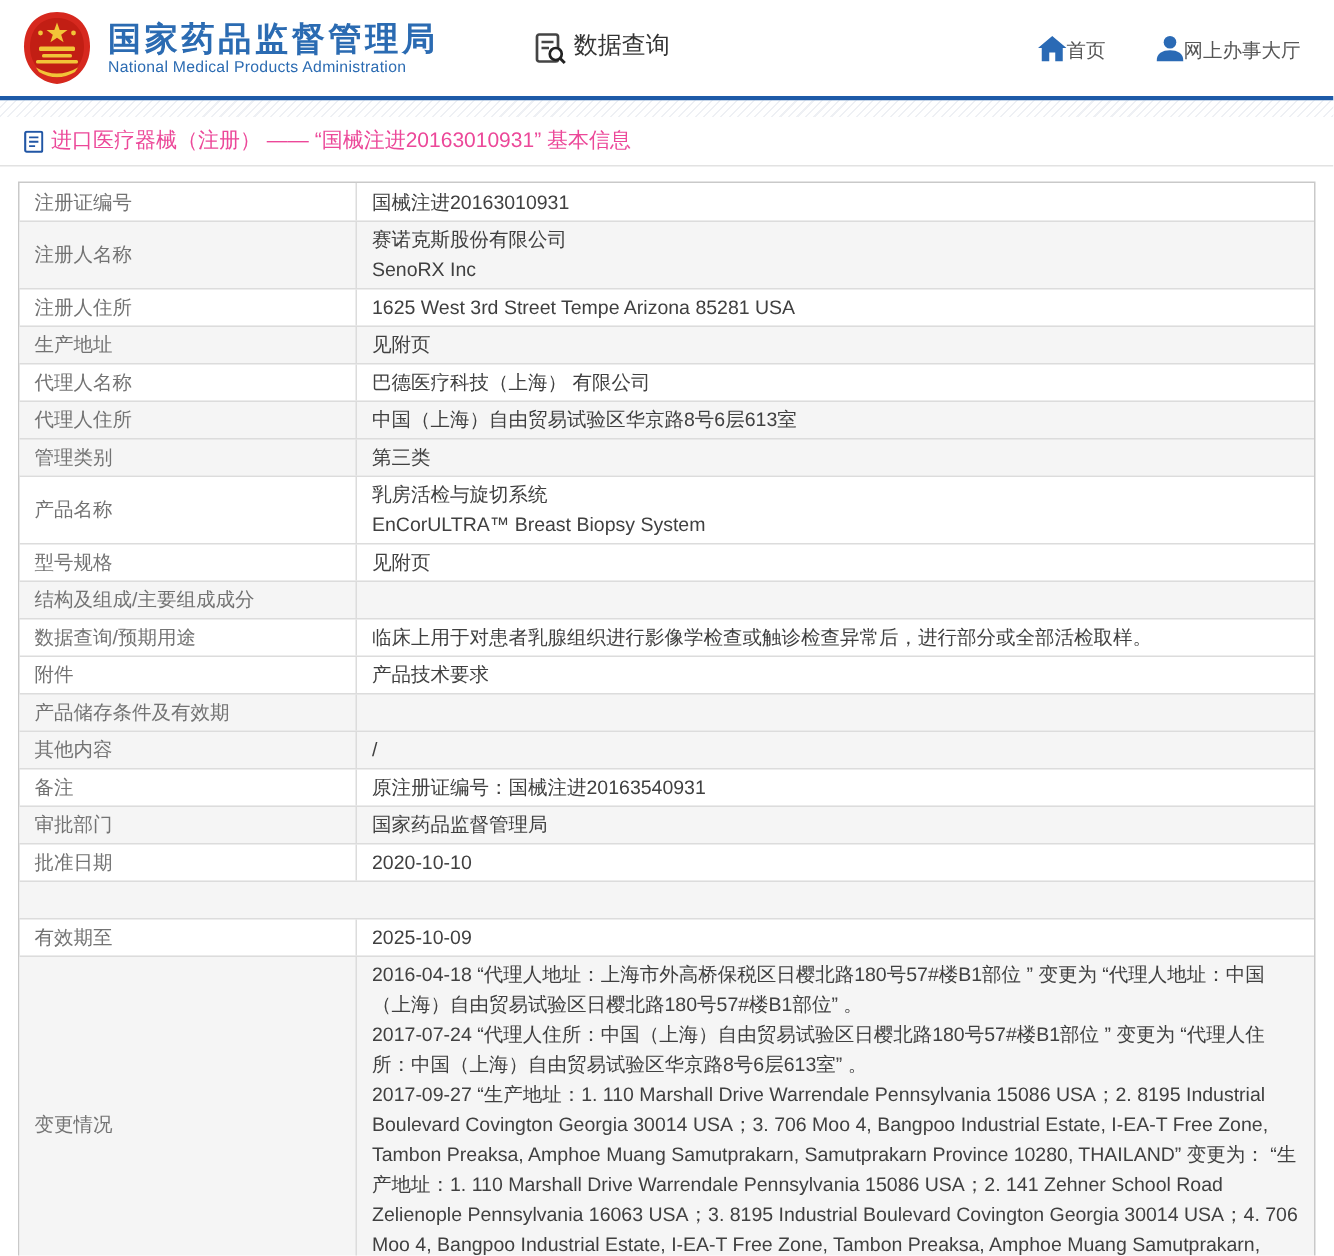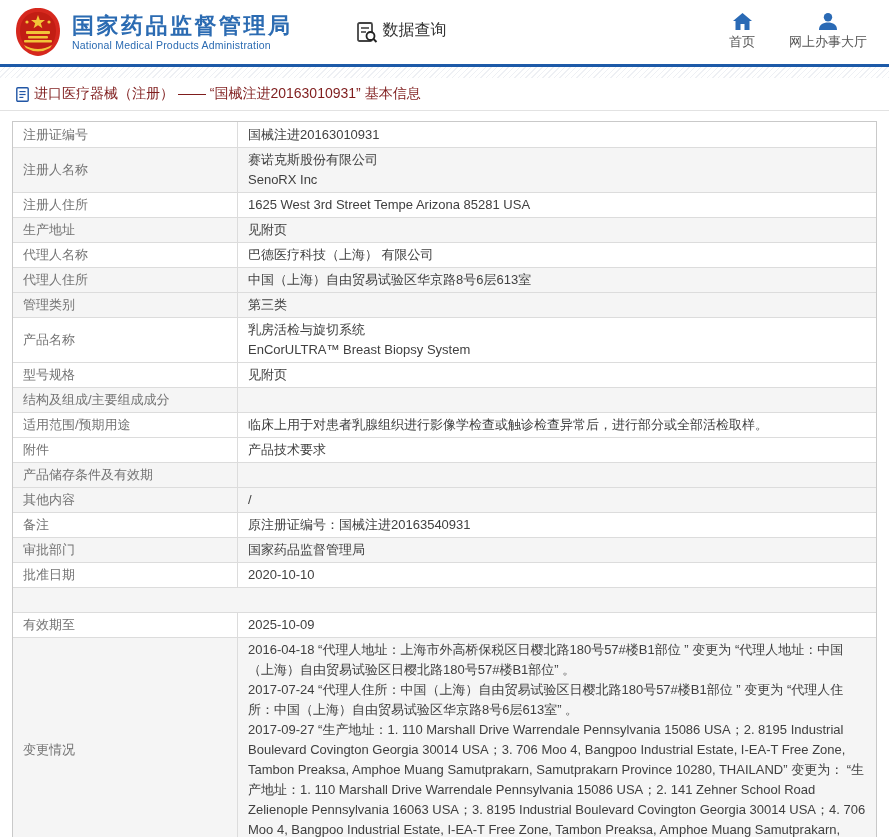--- a/index.html
+++ b/index.html
@@ -12,29 +12,29 @@
 
   
   .topbar { height: 64px; display: flex; align-items: center; padding: 0 22px 0 14px; background: #fff; }
   .logo { width: 48px; height: 50px; flex: 0 0 auto; }
   .brand { margin-left: 10px; }
   .brand-title { font-size: 22px; font-weight: bold; color: #2b6bb2; letter-spacing: 2.5px; line-height: 26px; }
   .brand-sub { font-size: 10.5px; color: #2b6bb2; letter-spacing: 0.2px; }
   .nav-dataquery { display: flex; align-items: flex-start; margin-left: 62px; cursor: pointer; }
   .nav-dataquery .dq-label { font-size: 16px; color: #333; margin-left: 4px; }
   .topnav { margin-left: auto; display: flex; gap: 34px; }
-  .topnav-item { display: flex; flex-direction: column; align-items: center; cursor: pointer; }
+  .topnav-item { display: flex; flex-direction: row; align-items: center; cursor: pointer; }
   .topnav-item .tn-label { font-size: 13px; color: #555; margin-top: 3px; }
 
   .blue-rule { height: 3px; background: #1d5aa8; }
   .stripe-band { height: 11px; background: repeating-linear-gradient(135deg, #ffffff 0 3px, #eef0f4 3px 4px); }
 
   
   .breadcrumb-bar { height: 33px; display: flex; align-items: center; padding: 0 16px; border-bottom: 1px solid #e2e2e2; background: #fff; }
-  .breadcrumb-text { font-size: 14px; color: #7f1d1d; margin-left: 5px; }
+  .breadcrumb-text { font-size: 14px; color: #ec4899; margin-left: 5px; }
 
   
   .panel { margin: 10px 12px 0 12px; border: 1px solid #c9c9c9; background: #fff; }
   .trow { display: flex; min-height: 25px; align-items: stretch; }
   .trow + .trow { border-top: 1px solid #dcdcdc; }
   .trow.alt { background: #f5f5f5; }
   .tlabel {
     width: 225px; flex: 0 0 auto; border-right: 1px solid #dcdcdc;
     display: flex; align-items: center; justify-content: flex-start;
     padding: 2px 10px; font-size: 13px; color: #737373; text-align: right; gap: 3px;
@@ -161,21 +161,21 @@
       </div>
       <div class="tvalue"><span>见附页</span></div>
     </div>
     <div class="trow alt">
       <div class="tlabel">
         <span>结构及组成/主要组成成分</span>
       </div>
     </div>
     <div class="trow">
       <div class="tlabel">
-        <span>适用范围/预期用途</span>
+        <span>数据查询/预期用途</span>
       </div>
       <div class="tvalue"><span>临床上用于对患者乳腺组织进行影像学检查或触诊检查异常后，进行部分或全部活检取样。</span></div>
     </div>
     <div class="trow">
       <div class="tlabel">
         <span>附件</span>
       </div>
       <div class="tvalue"><span>产品技术要求</span></div>
     </div>
     <div class="trow alt">

